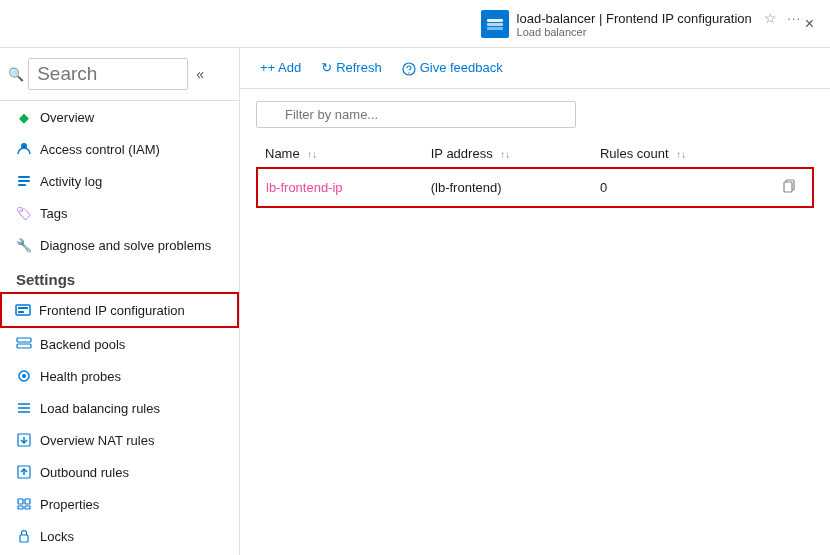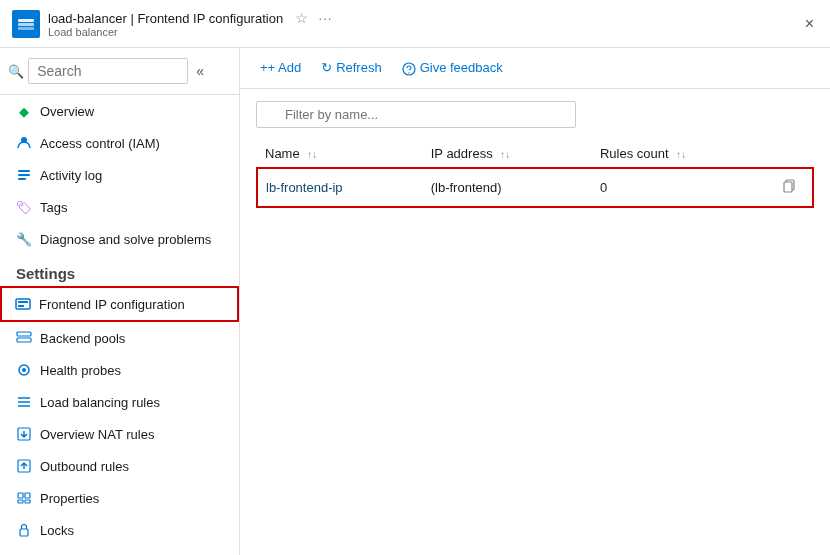--- a/index.html
+++ b/index.html
@@ -1,20 +1,20 @@
 <!DOCTYPE html>
 <html><head>
   <meta charset="utf-8">
   <style>
     * { box-sizing: border-box; margin: 0; padding: 0; font-family: 'Segoe UI', Arial, sans-serif; font-size: 13px; }
     body { background: #fff; width: 830px; height: 555px; overflow: hidden; display: flex; flex-direction: column; }
 
     
     .title-bar {
-      display: flex; align-items: center; justify-content: space-between;
+      display: flex; align-items: center; justify-content: flex-end;
       padding: 8px 12px; border-bottom: 1px solid #e0e0e0; background: #fff;
       min-height: 48px;
     }
     .title-left { display: flex; align-items: center; gap: 8px; }
     .title-icon {
       width: 28px; height: 28px; background: #0078d4;
       display: flex; align-items: center; justify-content: center; border-radius: 2px;
     }
     .title-icon svg { width: 18px; height: 18px; }
     .title-text-block { display: flex; flex-direction: column; }
@@ -30,21 +30,21 @@
     .sidebar {
       width: 240px; min-width: 240px; border-right: 1px solid #e0e0e0;
       display: flex; flex-direction: column; overflow-y: auto; background: #fff;
     }
     .sidebar-search {
       padding: 10px 8px; border-bottom: 1px solid #e0e0e0;
       display: flex; align-items: center; gap: 4px;
     }
     .sidebar-search input {
       border: 1px solid #ccc; border-radius: 2px; padding: 4px 8px;
-      width: 100%; font-size: 14px; color: #555;
+      width: 100%; font-size: 19px; color: #555;
     }
     .sidebar-collapse-btn {
       background: none; border: none; cursor: pointer; color: #555; font-size: 14px; padding: 2px 4px;
     }
     .sidebar-nav { flex: 1; overflow-y: auto; }
     .nav-item {
       display: flex; align-items: center; gap: 8px;
       padding: 8px 16px; cursor: pointer; color: #1a1a1a;
     }
     .nav-item.active-bordered {
@@ -89,21 +89,21 @@
     
     .data-table { width: 100%; border-collapse: collapse; }
     .data-table th {
       text-align: left; padding: 6px 8px; font-weight: 400; color: #1a1a1a;
       border-bottom: 1px solid #e0e0e0; font-size: 13px;
     }
     .data-table th .sort-icon { margin-left: 4px; color: #888; font-size: 10px; }
     .data-table td { padding: 8px 8px; color: #1a1a1a; font-size: 13px; }
     .data-table tr.highlighted { border: 2px solid #c00; }
     .data-table tr.highlighted td { background: #fff; }
-    .row-link { color: #0c4a6e; text-decoration: none; cursor: pointer; }
+    .row-link { color: #ec4899; text-decoration: none; cursor: pointer; }
     .copy-btn { background: none; border: none; cursor: pointer; color: #888; font-size: 14px; padding: 2px; }
   </style>
 </head>
 <body>
 
 <div class="title-bar">
   <div class="title-left">
     <div class="title-icon">
       <svg viewBox="0 0 18 18" fill="none">
         <rect x="1" y="4" width="16" height="3" rx="1" fill="#fff" opacity="0.9"></rect>

